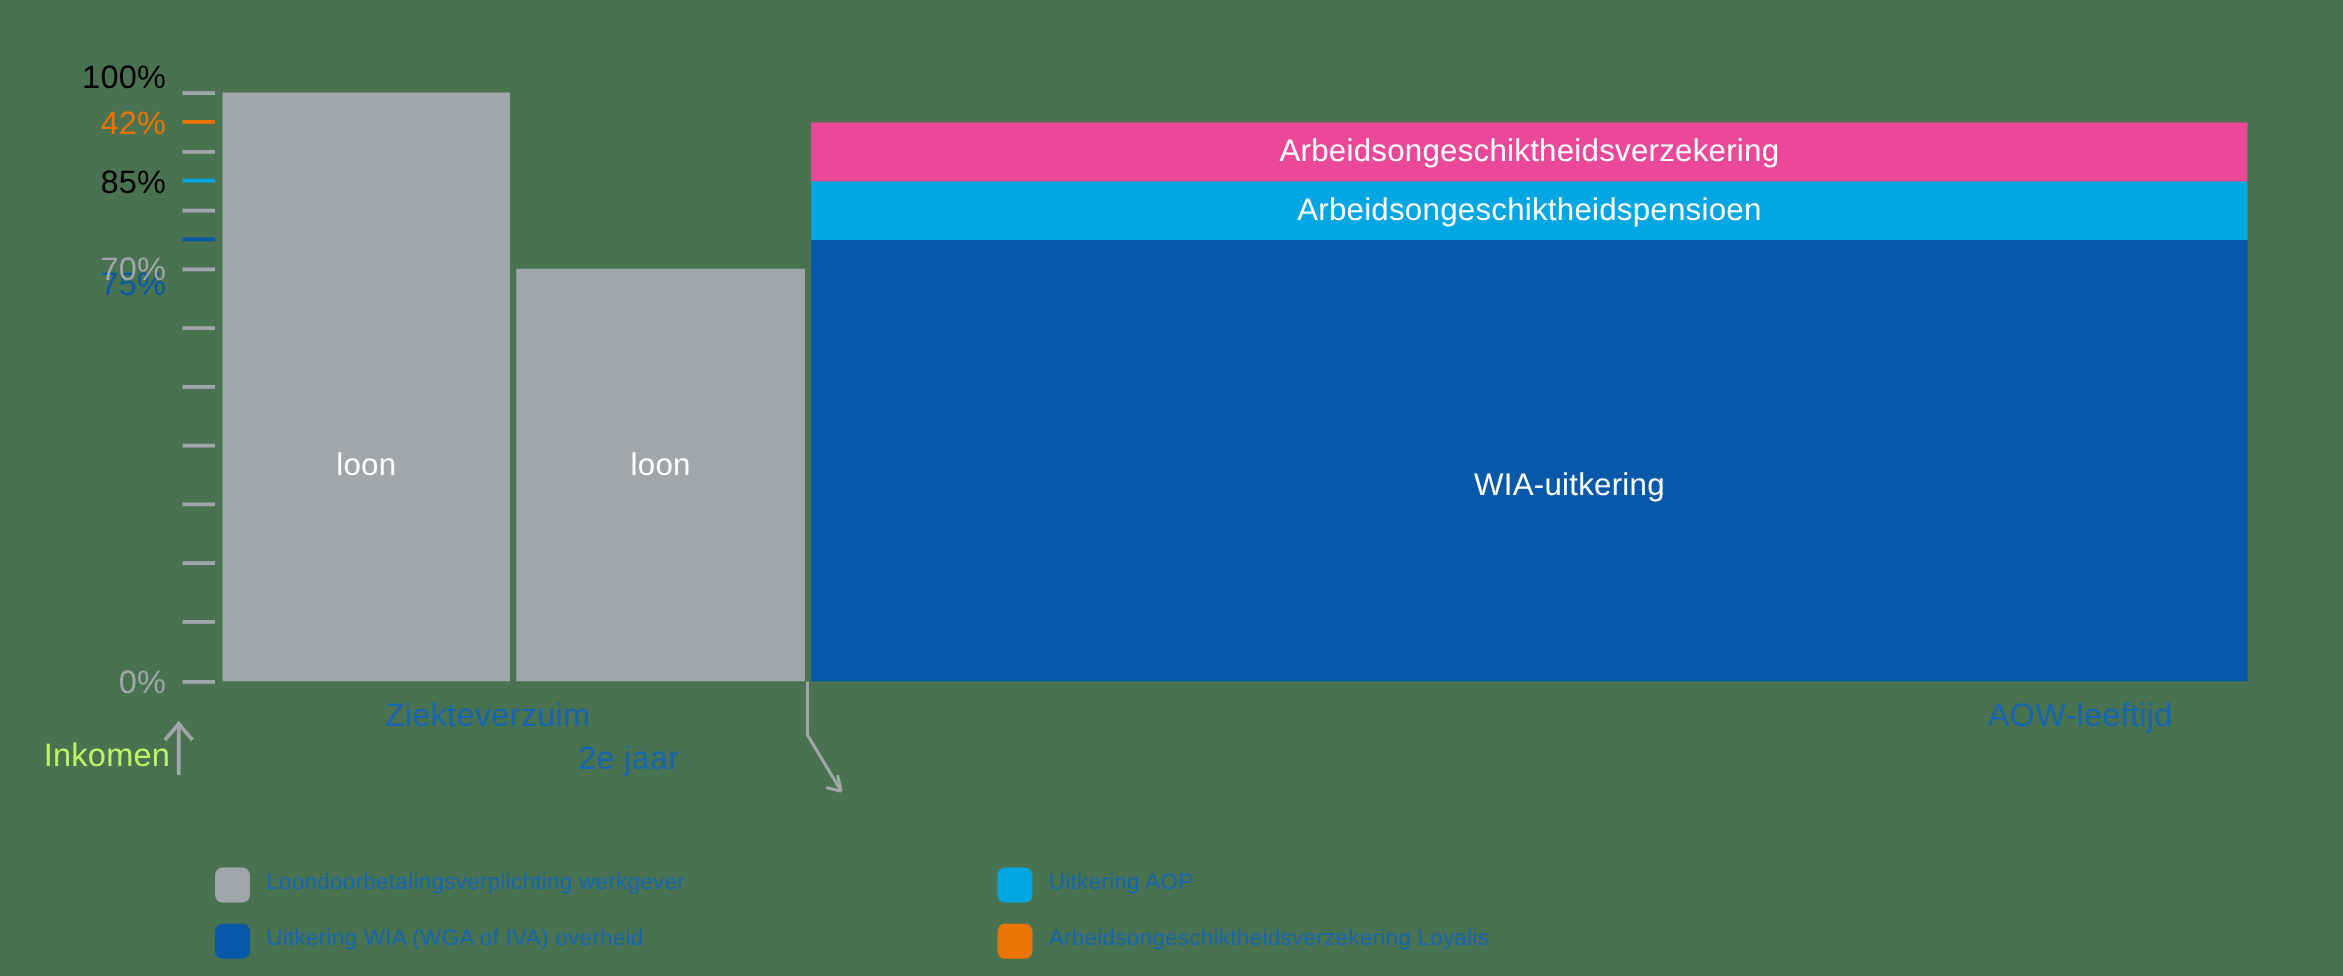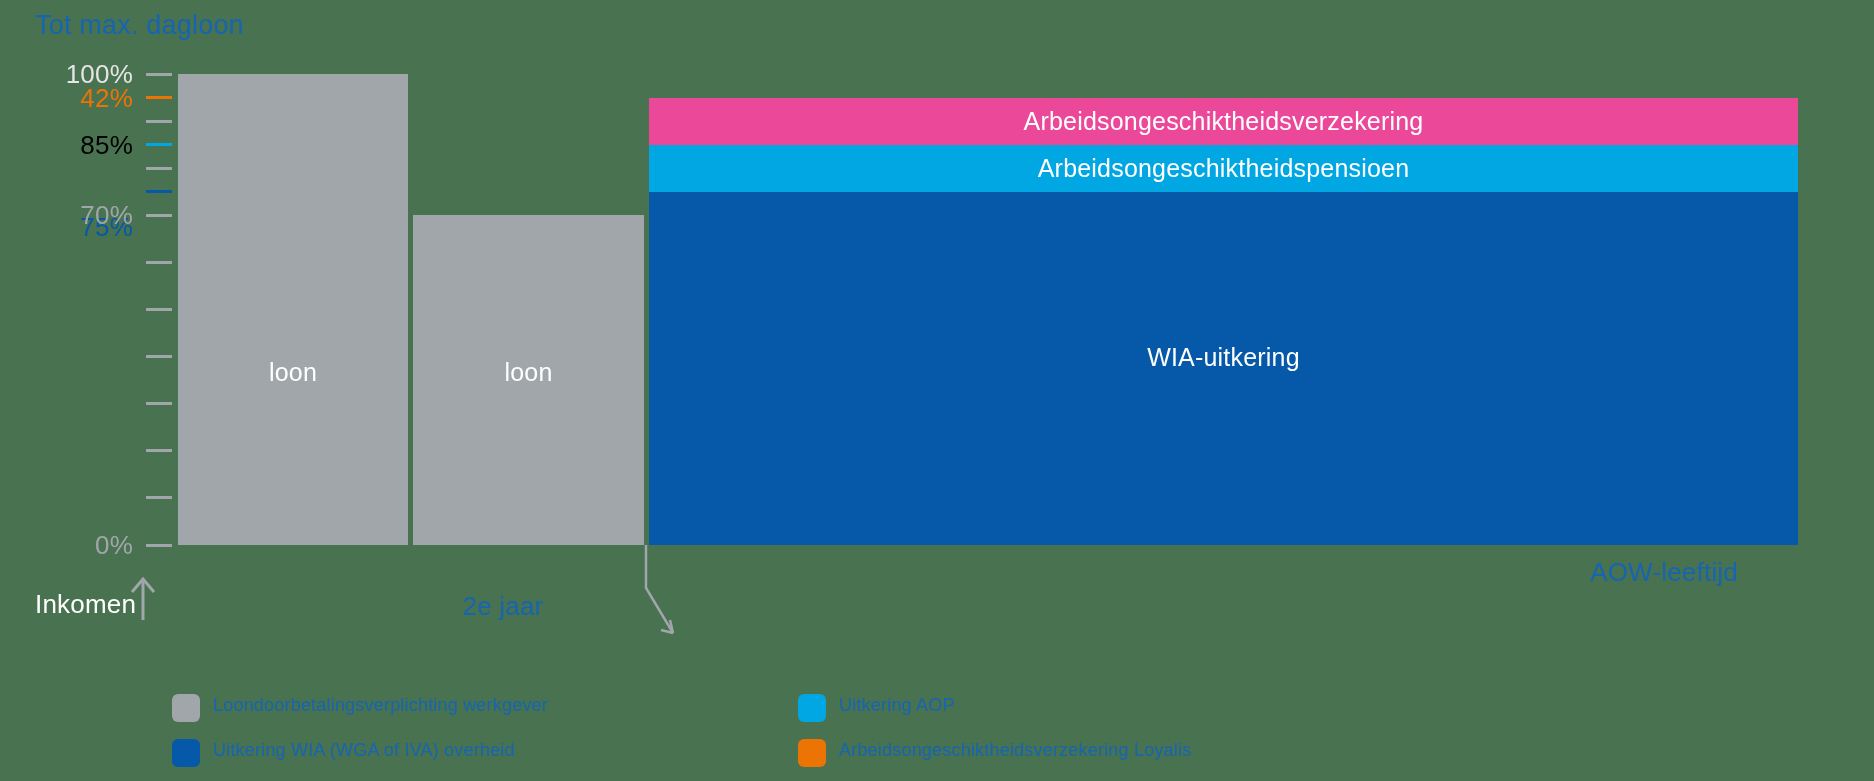--- a/index.html
+++ b/index.html
@@ -17,42 +17,41 @@
     font-size:26px;line-height:32px;
   }
   .seg{
     position:absolute;display:flex;align-items:center;justify-content:center;
   }
   .seg-label{
     color:#FFFFFF;font-size:25px;line-height:30px;text-align:center;width:100%;
   }
   .seg-label.fixed{position:absolute;left:0;right:0;}
   .x-label{position:absolute;font-size:26px;color:#1565B2;text-align:center;}
-  .axis-title{position:absolute;left:35px;top:589px;font-size:26px;color:#ffffff;}
+  .axis-title{position:absolute;left:35px;top:589px;font-size:26px;color:#bef264;}
   .right-label{position:absolute;left:1442px;top:557px;width:296px;text-align:right;font-size:26px;color:#1565B2;}
   .annotation-text{position:absolute;left:690px;top:622px;font-size:26px;color:#1565B2;}
   .legend-item{position:absolute;height:30px;}
   .legend-swatch{position:absolute;width:28px;height:28px;border-radius:6px;}
   .legend-label{position:absolute;left:41px;top:1px;font-size:18px;color:#1565B2;white-space:nowrap;text-align:center;}
   .lg-r1c1{left:172px;top:694px;}
   .lg-r1c2{left:798px;top:694px;}
   .lg-r2c1{left:172px;top:739px;}
   .lg-r2c2{left:798px;top:739px;}
   svg{display:block;}
 </style>
 </head>
 <body>
 
 <div id="canvas">
 
-  <div class="chart-title">Tot max. dagloon</div>
 
   <div id="chart">
       <div class="tick" style="top: 72.5px; background: rgb(161, 166, 170);"></div>
-      <div class="tick-label" style="top: 58px; color: #e5e5e5;">100%</div>
+      <div class="tick-label" style="top: 45px; color: #000000;">100%</div>
       <div class="tick" style="top: 96.05px; background: rgb(236, 116, 5);"></div>
       <div class="tick-label" style="top: 81.55px; color: rgb(236, 116, 5);">42%</div>
       <div class="tick" style="top: 119.6px; background: rgb(161, 166, 170);"></div>
       <div class="tick" style="top: 143.15px; background: rgb(0, 167, 227);"></div>
       <div class="tick-label" style="top: 128.65px; color: #000000;">85%</div>
       <div class="tick" style="top: 166.7px; background: rgb(161, 166, 170);"></div>
       <div class="tick" style="top: 190.25px; background: rgb(6, 88, 168);"></div>
       <div class="tick-label" style="top: 175.75px; color: rgb(6, 88, 168); margin-top: 35px;">75%</div>
       <div class="tick" style="top: 213.8px; background: rgb(161, 166, 170);"></div>
       <div class="tick-label" style="top: 199.3px; color: rgb(161, 166, 170);">70%</div>
@@ -64,30 +63,31 @@
       <div class="tick" style="top: 496.4px; background: rgb(161, 166, 170);"></div>
       <div class="tick" style="top: 543.5px; background: rgb(161, 166, 170);"></div>
       <div class="tick-label" style="top: 529px; color: rgb(161, 166, 170);">0%</div>
       <div class="seg" style="left: 178px; width: 230px; top: 74px; height: 471px; background: rgb(161, 166, 170);">
         <div class="seg-label fixed" style="top: 283px;">loon</div>
       </div>
       <div class="seg" style="left: 413px; width: 231px; top: 215.3px; height: 329.7px; background: rgb(161, 166, 170);">
         <div class="seg-label fixed" style="top: 141.7px;">loon</div>
       </div>
       <div class="seg" style="left: 649px; width: 1149px; top: 191.75px; height: 353.25px; background: rgb(6, 88, 168);">
-        <div class="seg-label fixed" style="top: 150px;">WIA-uitkering</div>
+        <div class="seg-label fixed" style="top: 181px; padding-left: 32px;">WIA-uitkering</div>
       </div>
       <div class="seg" style="left: 649px; width: 1149px; top: 144.65px; height: 47.1px; background: rgb(0, 167, 227);">
         <div class="seg-label">Arbeidsongeschiktheidspensioen</div>
       </div>
       <div class="seg" style="left: 649px; width: 1149px; top: 97.55px; height: 47.1px; background: #ec4899;">
         <div class="seg-label">Arbeidsongeschiktheidsverzekering</div>
       </div>
     </div>
 
+  <div class="x-label" style="left:230px;top:557px;width:320px;">Ziekteverzuim</div>
   <div class="x-label" style="left:403px;top:591px;width:200px;">2e jaar</div>
   <div class="axis-title">Inkomen</div>
   <div class="right-label">AOW-leeftijd</div>
 
   <svg class="abs" style="left:127px;top:576px;" width="32" height="48" viewBox="0 0 32 48">
     <path d="M16 4 V44" stroke="#A1A6AA" stroke-width="3" fill="none"></path>
     <path d="M5 16 L16 3 L27 16" stroke="#A1A6AA" stroke-width="3" fill="none"></path>
   </svg>
 
   <svg class="abs" style="left:640px;top:545px;" width="50" height="98" viewBox="0 0 50 98">

